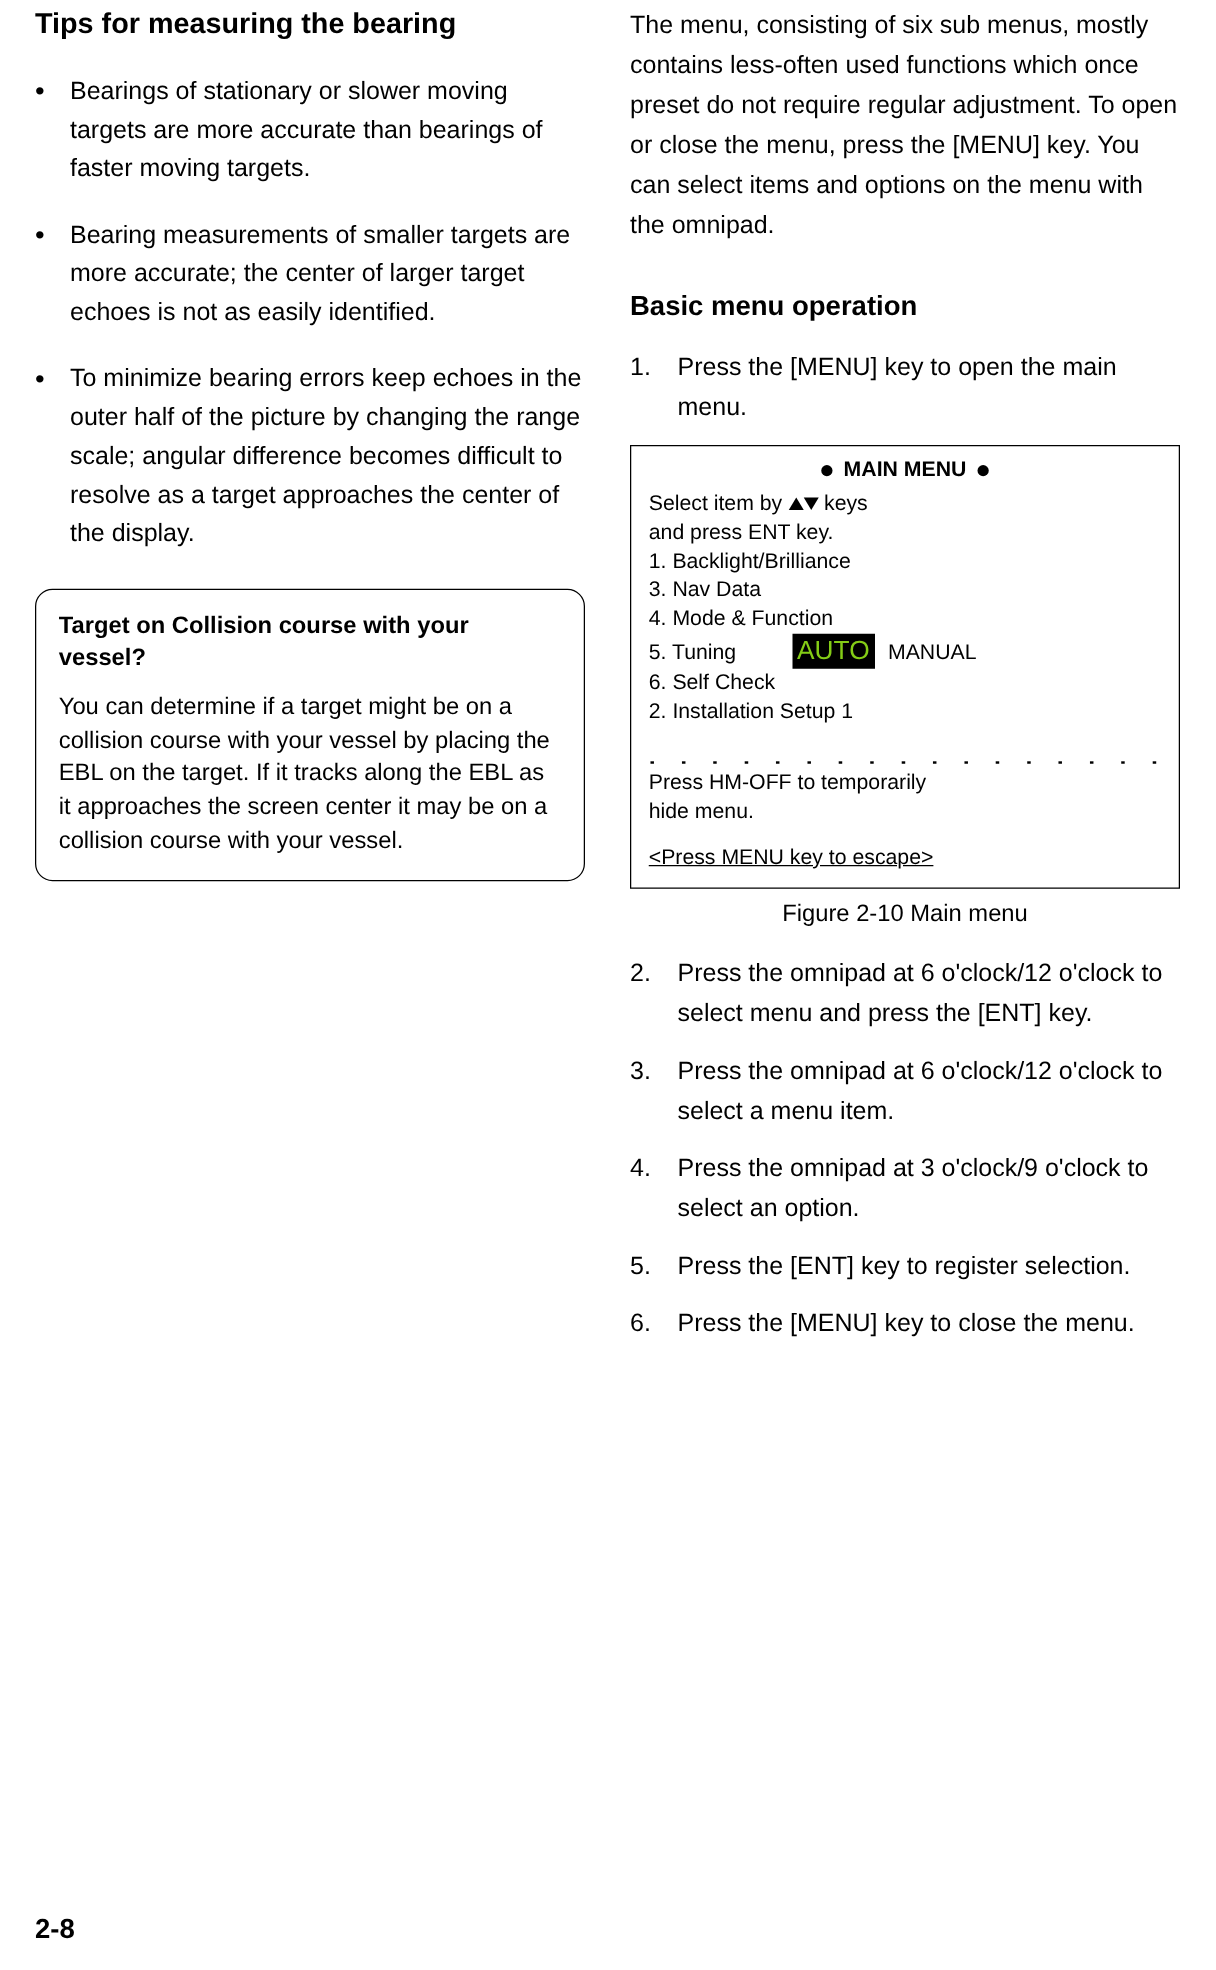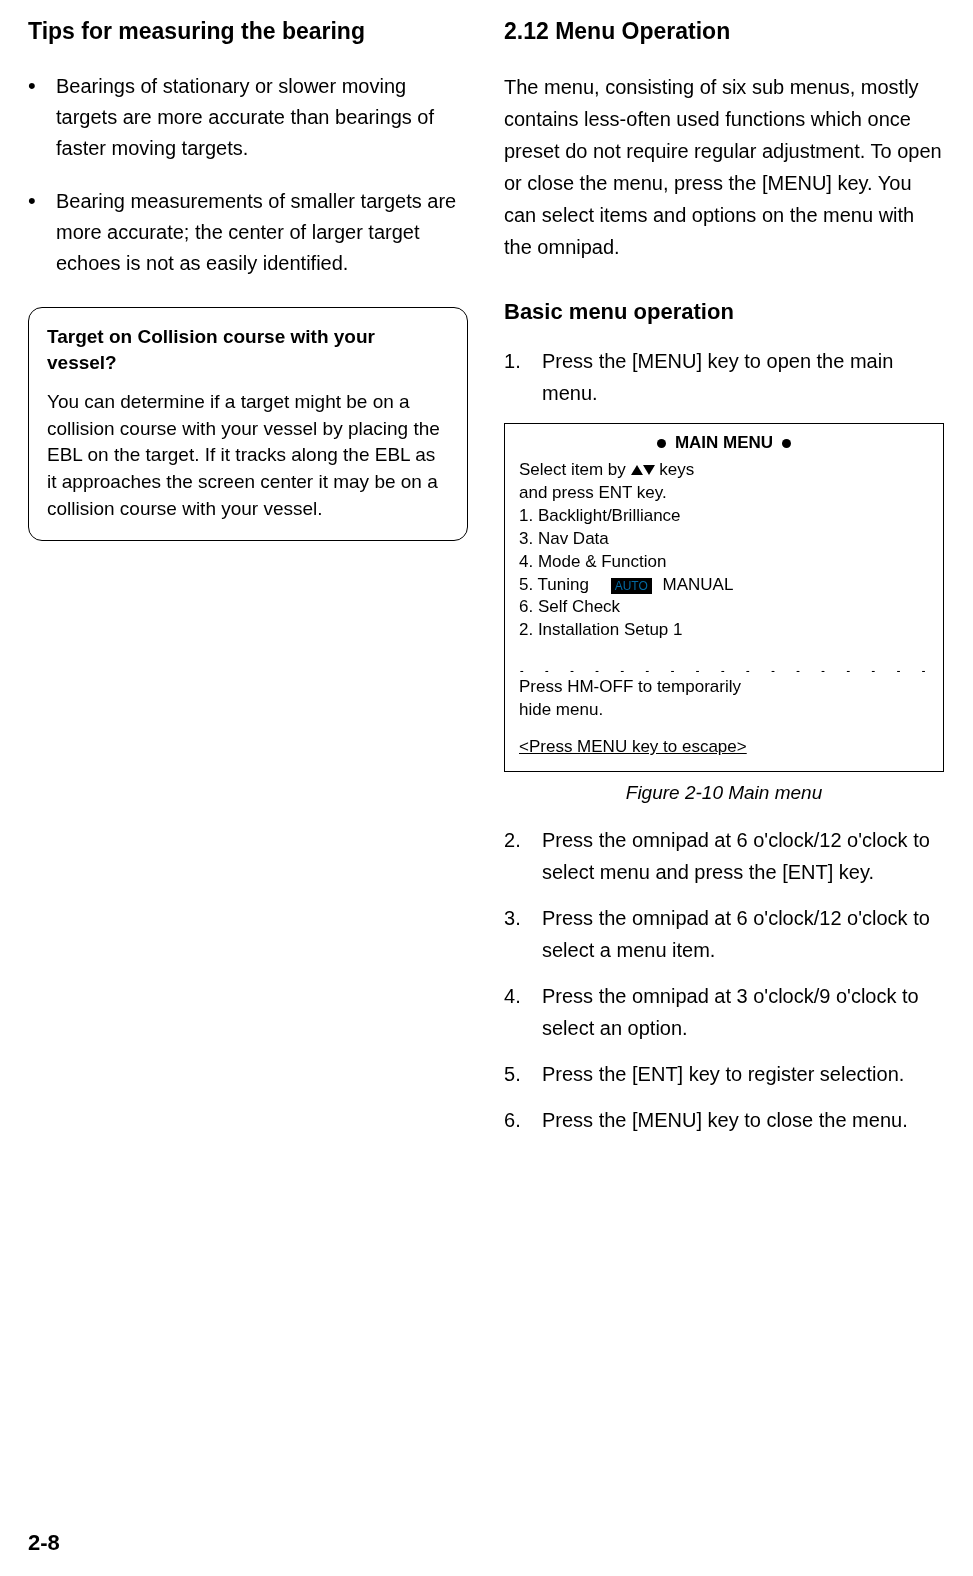--- a/index.html
+++ b/index.html
@@ -7,21 +7,21 @@
     margin: 0;
     padding: 0;
     background: #fff;
     color: #000;
     font-family: Arial, Helvetica, sans-serif;
   }
   .page {
     width: 777px;
     height: 1576px;
     position: relative;
-    padding: 17px 28px;
+    padding: 4px 28px;
   }
   .columns {
     display: flex;
     gap: 36px;
   }
   .col {
     flex: 1 1 0;
     min-width: 0;
   }
   .col-left { flex: 0 0 440px; }
@@ -139,37 +139,36 @@
   }
   .triangle-down {
     border-left: 6px solid transparent;
     border-right: 6px solid transparent;
     border-top: 10px solid #000;
     margin-left: 0px;
   }
   .tuning-row .auto-badge {
     display: inline-block;
     background: #000;
-    color: #0369a1;
+    color: #84cc16;
     padding: 0 4px;
-    margin: 0 6px 0 17px;
-    font-size: 12px;
+    margin: 0 6px 0 40px;
+    font-size: 21px;
   }
   .dotted-sep {
     margin: 20px 0 4px 0;
     letter-spacing: 7px;
     font-size: 20px;
     font-weight: bold;
     line-height: 0.5;
     white-space: nowrap;
     overflow: hidden;
   }
   .figure-caption {
     text-align: center;
-    font-style: italic;
     font-size: 19px;
     margin: 10px 0 20px 0;
   }
   .page-number {
     position: absolute;
     left: 28px;
     bottom: 20px;
     font-size: 22px;
     font-weight: bold;
   }
@@ -179,30 +178,30 @@
 
 <div class="page">
   <div class="columns">
 
     <div class="col col-left">
       <h2 class="section-title">Tips for measuring the bearing</h2>
 
       <ul class="bullets">
         <li>Bearings of stationary or slower moving targets are more accurate than bearings of faster moving targets.</li>
         <li>Bearing measurements of smaller targets are more accurate; the center of larger target echoes is not as easily identified.</li>
+        <li>To minimize bearing errors keep echoes in the outer half of the picture by changing the range scale; angular difference becomes difficult to resolve as a target approaches the center of the display.</li>
       </ul>
 
       <div class="callout">
         <p class="callout-title">Target on Collision course with your vessel?</p>
         <p class="callout-body">You can determine if a target might be on a collision course with your vessel by placing the EBL on the target. If it tracks along the EBL as it approaches the screen center it may be on a collision course with your vessel.</p>
       </div>
     </div>
 
     <div class="col col-right">
-      <h2 class="section-title">2.12 Menu Operation</h2>
 
       <p class="body">The menu, consisting of six sub menus, mostly contains less-often used functions which once preset do not require regular adjustment. To open or close the menu, press the [MENU] key. You can select items and options on the menu with the omnipad.</p>
 
       <h3 class="sub-title">Basic menu operation</h3>
 
       <ol class="steps">
         <li>Press the [MENU] key to open the main menu.</li>
       </ol>
 
       <div class="menu-box">

